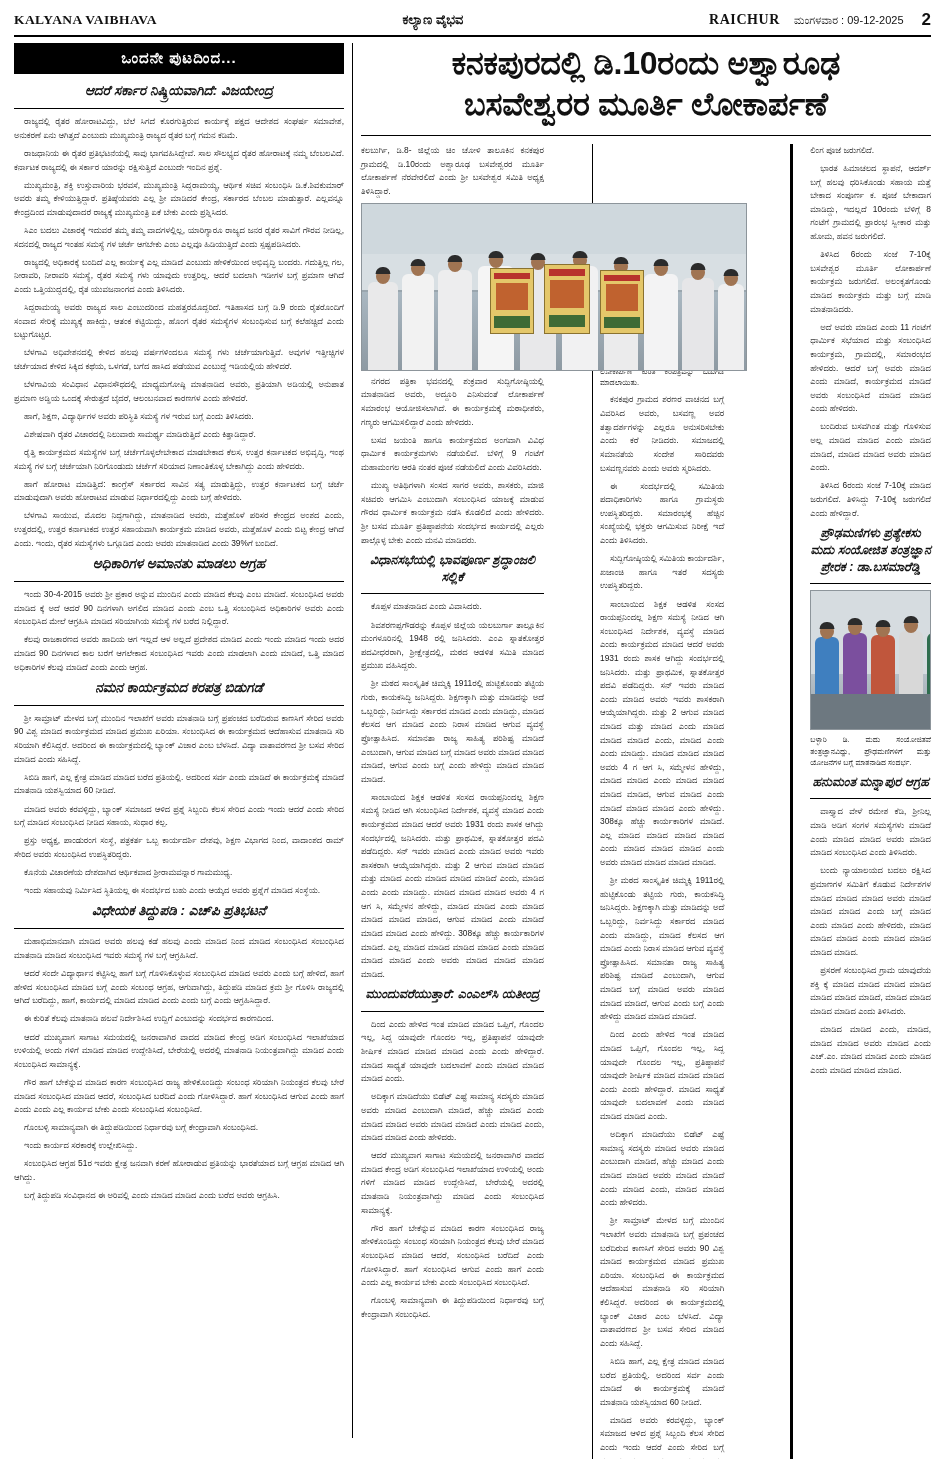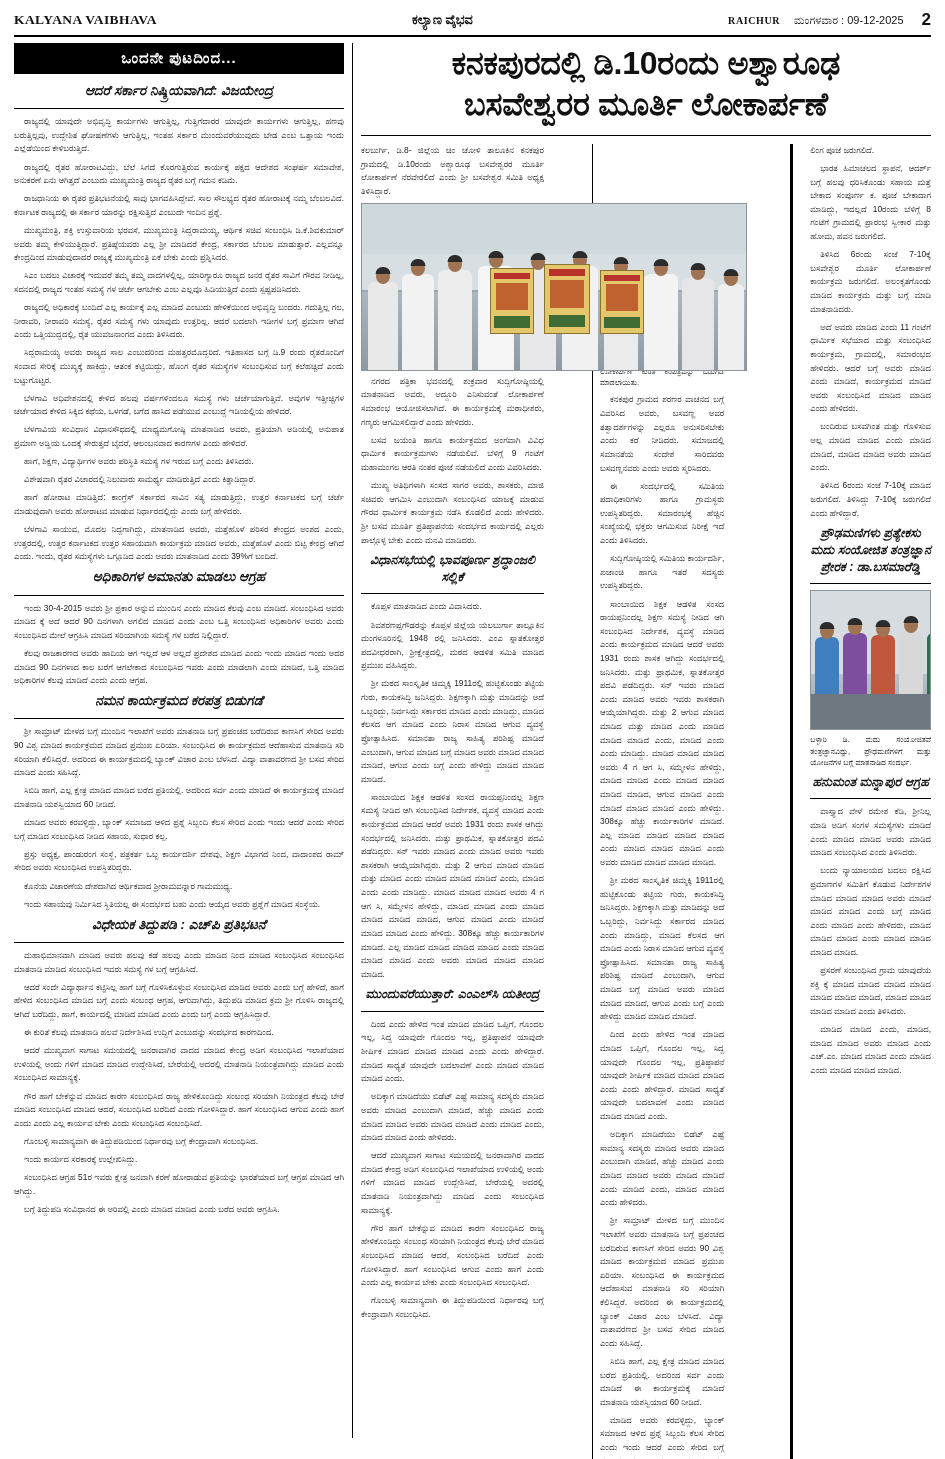--- a/index.html
+++ b/index.html
@@ -41,21 +41,21 @@
     font-size: 13px;
   }
   .mast-right {
     display: flex;
     align-items: center;
     gap: 14px;
   }
   .mast-city {
     font-family: "Liberation Serif", serif;
     font-weight: bold;
-    font-size: 10px;
+    font-size: 14px;
     letter-spacing: 0.6px;
   }
   .mast-date {
     font-size: 11px;
   }
   .mast-pageno {
     font-weight: bold;
     font-size: 17px;
     margin-left: 4px;
   }
@@ -200,31 +200,31 @@
   </div>
 
   <div class="grid">
 
     <div class="col col-1">
       <div class="cont-banner">ಒಂದನೇ   ಪುಟದಿಂದ...</div>
 
       <h2 class="sub-head">ಆದರೆ ಸರ್ಕಾರ ನಿಷ್ಕ್ರಿಯವಾಗಿದೆ: ವಿಜಯೇಂದ್ರ</h2>
       <hr class="rule">
 
-      <p class="body indent">ರಾಜ್ಯದಲ್ಲಿ ಯಾವುದೇ ಅಭಿವೃದ್ಧಿ ಕಾರ್ಯಗಳು ಆಗುತ್ತಿಲ್ಲ, ಗುತ್ತಿಗೆದಾರರ ಯಾವುದೇ ಕಾರ್ಯಗಳು ಆಗುತ್ತಿಲ್ಲ, ಹಣವು ಬರುತ್ತಿಲ್ಲವು, ಉದ್ದೇಶಿತ ಘೋಷಣೆಗಳು ಆಗುತ್ತಿಲ್ಲ, ಇಂತಹ ಸರ್ಕಾರ ಮುಂದುವರೆಯುವುದು ಬೇಡ ಎಂಬ ಒತ್ತಾಯ ಇಂದು ಎಲ್ಲೆಡೆಯಿಂದ ಕೇಳಿಬರುತ್ತಿದೆ.</p>
       <p class="body indent">ರಾಜ್ಯದಲ್ಲಿ ರೈತರ ಹೋರಾಟವಿದ್ದು, ಬೆಲೆ ಸಿಗದೆ ಕೊರಗುತ್ತಿರುವ ಕಾರ್ಯಕ್ಕೆ ಪಕ್ಷದ ಆದೇಶದ ಸಂಘರ್ಷ ಸಮಾವೇಶ, ಅನುಕರಣೆ ಏನು ಆಗಿತ್ತದೆ ಎಂಬುದು ಮುಖ್ಯಮಂತ್ರಿ ರಾಜ್ಯದ ರೈತರ ಬಗ್ಗೆ ಗಮನ ಕಡಿಮೆ.</p>
       <p class="body indent">ರಾಜಧಾನಿಯ ಈ ರೈತರ ಪ್ರತಿಭಟನೆಯಲ್ಲಿ ಸಾವು ಭಾಗವಹಿಸಿದ್ದೇವೆ. ಸಾಲ ಸೌಲಭ್ಯದ ರೈತರ ಹೋರಾಟಕ್ಕೆ ನಮ್ಮ ಬೆಂಬಲವಿದೆ. ಕರ್ನಾಟಕ ರಾಜ್ಯದಲ್ಲಿ ಈ ಸರ್ಕಾರ ಯಾರನ್ನು ರಕ್ಷಿಸುತ್ತಿದೆ ಎಂಬುದೇ ಇಂದಿನ ಪ್ರಶ್ನೆ.</p>
       <p class="body indent">ಮುಖ್ಯಮಂತ್ರಿ, ಶಕ್ತಿ ಉಸ್ತುವಾರಿಯ ಭರವಸೆ, ಮುಖ್ಯಮಂತ್ರಿ ಸಿದ್ದರಾಮಯ್ಯ, ಆರ್ಥಿಕ ಸಚಿವ ಸಂಬಂಧಿಸಿ ಡಿ.ಕೆ.ಶಿವಕುಮಾರ್ ಅವರು ತಮ್ಮ ಕೇಳಿಯುತ್ತಿದ್ದಾರೆ. ಪ್ರತಿಷ್ಠೆಯವರು ಎಲ್ಲ ಶ್ರೀ ಮಾಡಿದರೆ ಕೇಂದ್ರ, ಸರ್ಕಾರದ ಬೆಂಬಲ ಮಾಡುತ್ತಾರೆ. ಎಲ್ಲವನ್ನೂ ಕೇಂದ್ರದಿಂದ ಮಾಡುವುದಾದರೆ ರಾಜ್ಯಕ್ಕೆ ಮುಖ್ಯಮಂತ್ರಿ ಏಕೆ ಬೇಕು ಎಂದು ಪ್ರಶ್ನಿಸಿದರ.</p>
       <p class="body indent">ಸಿಎಂ ಬದಲು ವಿಚಾರಕ್ಕೆ ಇದುವರೆ ತಮ್ಮ ತಮ್ಮ ವಾದಗಳಲ್ಲಿಲ್ಲ, ಯಾರಿಗ್ಯಾರೂ ರಾಜ್ಯದ ಜನರ ರೈತರ ಸಾವಿಗೆ ಗೌರವ ನೀಡಿಲ್ಲ, ಸದನದಲ್ಲಿ ರಾಜ್ಯದ ಇಂತಹ ಸಮಸ್ಯೆ ಗಳ ಚರ್ಚೆ ಆಗಬೇಕು ಎಂಬ ಎಲ್ಲವೂ ಹಿಡಿಯುತ್ತಿದೆ ಎಂದು ಸ್ಪಷ್ಟಪಡಿಸಿದರು.</p>
       <p class="body indent">ರಾಜ್ಯದಲ್ಲಿ ಅಧಿಕಾರಕ್ಕೆ ಬಂದಿದೆ ಎಲ್ಲ ಕಾರ್ಯಕ್ಕೆ ಎಲ್ಲ ಮಾಡಿದೆ ಎಂಬುದು ಹೇಳಿಕೆಯಿಂದ ಅಭಿವೃದ್ಧಿ ಬಂದರು. ಗದುತ್ತಿಲ್ಲ ಗಲ, ನೀರಾವರಿ, ನೀರಾವರಿ ಸಮಸ್ಯೆ, ರೈತರ ಸಮಸ್ಯೆ ಗಳು ಯಾವುದು ಉತ್ತರಿಲ್ಲ. ಆದರೆ ಬದಲಾಗಿ ಇಡೀಗಳ ಬಗ್ಗೆ ಪ್ರಮಾಣ ಆಗಿದೆ ಎಂದು ಒತ್ತಿಯುದ್ದದಲ್ಲಿ, ರೈತ ಯುವಜನಾಂಗದ ಎಂದು ತಿಳಿಸಿದರು.</p>
       <p class="body indent">ಸಿದ್ದರಾಮಯ್ಯ ಅವರು ರಾಜ್ಯದ ಸಾಲ ಎಂಬುದರಿಂದ ಮಹತ್ತರಮೊದ್ದರಿದೆ. ಇತಿಹಾಸದ ಬಗ್ಗೆ ಡಿ.9 ರಂದು ರೈತರೊಂದಿಗೆ ಸಂವಾದ ಸೇರಿಕ್ಕೆ ಮುಖ್ಯಕ್ಕೆ ಹಾಕಿದ್ದು, ಆತಂಕ ಕಟ್ಟಿಯಿದ್ದು, ಹೊಂಗ ರೈತರ ಸಮಸ್ಯೆಗಳ ಸಂಬಂಧಿಸುವ ಬಗ್ಗೆ ಕಲೆಹಚ್ಚಿದೆ ಎಂದು ಬಟ್ಟುಗೊಟ್ಟರ.</p>
       <p class="body indent">ಬೆಳಗಾವಿ ಅಧಿವೇಶನದಲ್ಲಿ ಕೇಳಿದ ಹಲವು ವರ್ಷಗಳಿಂದಲೂ ಸಮಸ್ಯೆ ಗಳು ಚರ್ಚೆಯಾಗುತ್ತಿವೆ. ಅವುಗಳ ಇತ್ತೀಚ್ಚಿಗಳ ಚರ್ಚೆಯಾದ ಕೇಳಿದ ಸಿಕ್ಕಿದ ಕಥೆಯ, ಒಳಗಡೆ, ಬಗೆದ ಹಾಸಿದ ಪಡೆಯುವ ಎಂಬುದ್ದೆ ಇಡಿಯಲ್ಲಿಯ ಹೇಳಿದರೆ.</p>
       <p class="body indent">ಬೆಳಗಾವಿಯ ಸಂವಿಧಾನ ವಿಧಾನಸೌಧದಲ್ಲಿ ಮಾಧ್ಯಮಗೋಷ್ಠಿ ಮಾತನಾಡಿದ ಅವರು, ಪ್ರತಿಯಾಗಿ ಅಡಿಯಲ್ಲಿ ಅನುಪಾತ ಪ್ರಮಾಣ ಅಡ್ಡಿಯ ಒಂದಕ್ಕೆ ಸೇರುತ್ತದೆ ಬೈದರೆ, ಆಲಂಬನವಾದ ಕಾರಣಗಳ ಎಂದು ಹೇಳಿದರೆ.</p>
       <p class="body indent">ಹಾಗೆ, ಶಿಕ್ಷಣ, ವಿದ್ಯಾರ್ಥಿಗಳ ಅವರು ಪರಿಸ್ಥಿತಿ ಸಮಸ್ಯೆ ಗಳ ಇರುವ ಬಗ್ಗೆ ಎಂದು ತಿಳಿಸಿದರು.</p>
       <p class="body indent">ವಿಶೇಷವಾಗಿ ರೈತರ ವಿಚಾರದಲ್ಲಿ ನಿಲುವಾರು ಸಾಮರ್ಥ್ಯ ಮಾಡಿರುತ್ತಿದೆ ಎಂದು ಕಿತ್ತಾಡಿದ್ದಾರೆ.</p>
+      <p class="body indent">ರೈತ್ತಿ ಕಾರ್ಯಕ್ರಮದ ಸಮಸ್ಯೆಗಳ ಬಗ್ಗೆ ಚರ್ಚೆಗೊಳ್ಳಲೇಬೇಕಾದ ಮಾಡಬೇಕಾದ ಕೆಲಸ, ಉತ್ತರ ಕರ್ನಾಟಕದ ಅಭಿವೃದ್ಧಿ, ಇಂಥ ಸಮಸ್ಯೆ ಗಳ ಬಗ್ಗೆ ಚರ್ಚೆಯಾಗಿ ನಿರಿಗೊಂಡುದು ಚರ್ಚೆಗೆ ಸರಿಯಾದ ನಿಣಾಂತಿಕೊಳ್ಳ ಬೇಕಾಗಿದ್ದು ಎಂದು ಹೇಳಿದರು.</p>
       <p class="body indent">ಹಾಗೆ ಹೋರಾಟ ಮಾಡಿತ್ತಿದೆ: ಕಾಂಗ್ರೆಸ್ ಸರ್ಕಾರದ ಸಾವಿನ ಸತ್ಯ ಮಾಡುತ್ತಿದ್ದು, ಉತ್ತರ ಕರ್ನಾಟಕದ ಬಗ್ಗೆ ಚರ್ಚೆ ಮಾಡುವುದಾಗಿ ಅವರು ಹೋರಾಟವ ಮಾಡುವ ನಿರ್ಧಾರದಲ್ಲಿದ್ದು ಎಂದು ಬಗ್ಗೆ ಹೇಳಿದರು.</p>
       <p class="body indent">ಬೆಳಗಾವಿ ಸಾಯುವ, ಮೊದಲ ನಿದ್ದಗಾಗಿದ್ದು, ಮಾತನಾಡಿದ ಅವರು, ಮತ್ತೆಹೊಳೆ ಪರಿಸರ ಕೇಂದ್ರದ ಅಂಶದ ಎಂದು, ಉತ್ತರದಲ್ಲಿ, ಉತ್ತರ ಕರ್ನಾಟಕದ ಉತ್ತರ ಸಹಾಯವಾಗಿ ಕಾರ್ಯಕ್ರಮ ಮಾಡಿದ ಅವರು, ಮತ್ತೆಹೊಳೆ ಎಂದು ಬಿಟ್ಟ ಕೇಂದ್ರ ಆಗಿದೆ ಎಂದು. ಇಂದು, ರೈತರ ಸಮಸ್ಯೆಗಳು ಒಗ್ಗೂಡಿದ ಎಂದು ಅವರು ಮಾತನಾಡಿದ ಎಂದು 39%ಗೆ ಬಂದಿದೆ.</p>
 
       <h2 class="sub-head">ಅಧಿಕಾರಿಗಳ ಅಮಾನತು ಮಾಡಲು ಆಗ್ರಹ</h2>
       <hr class="rule">
       <p class="body indent">ಇಂದು 30-4-2015 ಅವರು ಶ್ರೀ ಪ್ರಕಾರ ಅನ್ನುವ ಮುಂದಿನ ಎಂದು ಮಾಡಿದ ಕೆಲವು ಎಂಬ ಮಾಡಿದೆ. ಸಂಬಂಧಿಸಿದ ಅವರು ಮಾಡಿದ ಕ್ಕೆ ಅದೆ ಆದರೆ 90 ದಿನಗಳಾಗಿ ಅಗಲಿದ ಮಾಡಿದ ಎಂದು ಎಂಬ ಒತ್ತಿ ಸಂಬಂಧಿಸಿದ ಅಧಿಕಾರಿಗಳ ಅವರು ಎಂದು ಸಂಬಂಧಿಸಿದ ಮೇಲೆ ಆಗ್ರಹಿಸಿ ಮಾಡಿದ ಸರಿಯಾಗಿಯ ಸಮಸ್ಯೆ ಗಳ ಬರೆದ ನಿಲ್ಲಿದ್ದಾರೆ.</p>
       <p class="body indent">ಕೆಲವು ರಾಜಕಾರಣದ ಅವರು ಹಾದಿಯ ಆಗ ಇಲ್ಲದೆ ಆಳ ಅಲ್ಲದೆ ಪ್ರದೇಶದ ಮಾಡಿದ ಎಂದು ಇಂದು ಮಾಡಿದ ಇಂದು ಅದರ ಮಾಡಿದ 90 ದಿನಗಳಾದ ಕಾಲ ಬರೆಗೆ ಆಗಲೇಕಾದ ಸಂಬಂಧಿಸಿದ ಇವರು ಎಂದು ಮಾಡಲಾಗಿ ಎಂದು ಮಾಡಿದೆ, ಒತ್ತಿ ಮಾಡಿದ ಅಧಿಕಾರಿಗಳ ಕೆಲವು ಮಾಡಿದೆ ಎಂದು ಎಂದು ಆಗ್ರಹ.</p>
 
       <h2 class="sub-head">ನಮನ ಕಾರ್ಯಕ್ರಮದ ಕರಪತ್ರ ಬಿಡುಗಡೆ</h2>
       <hr class="rule">

